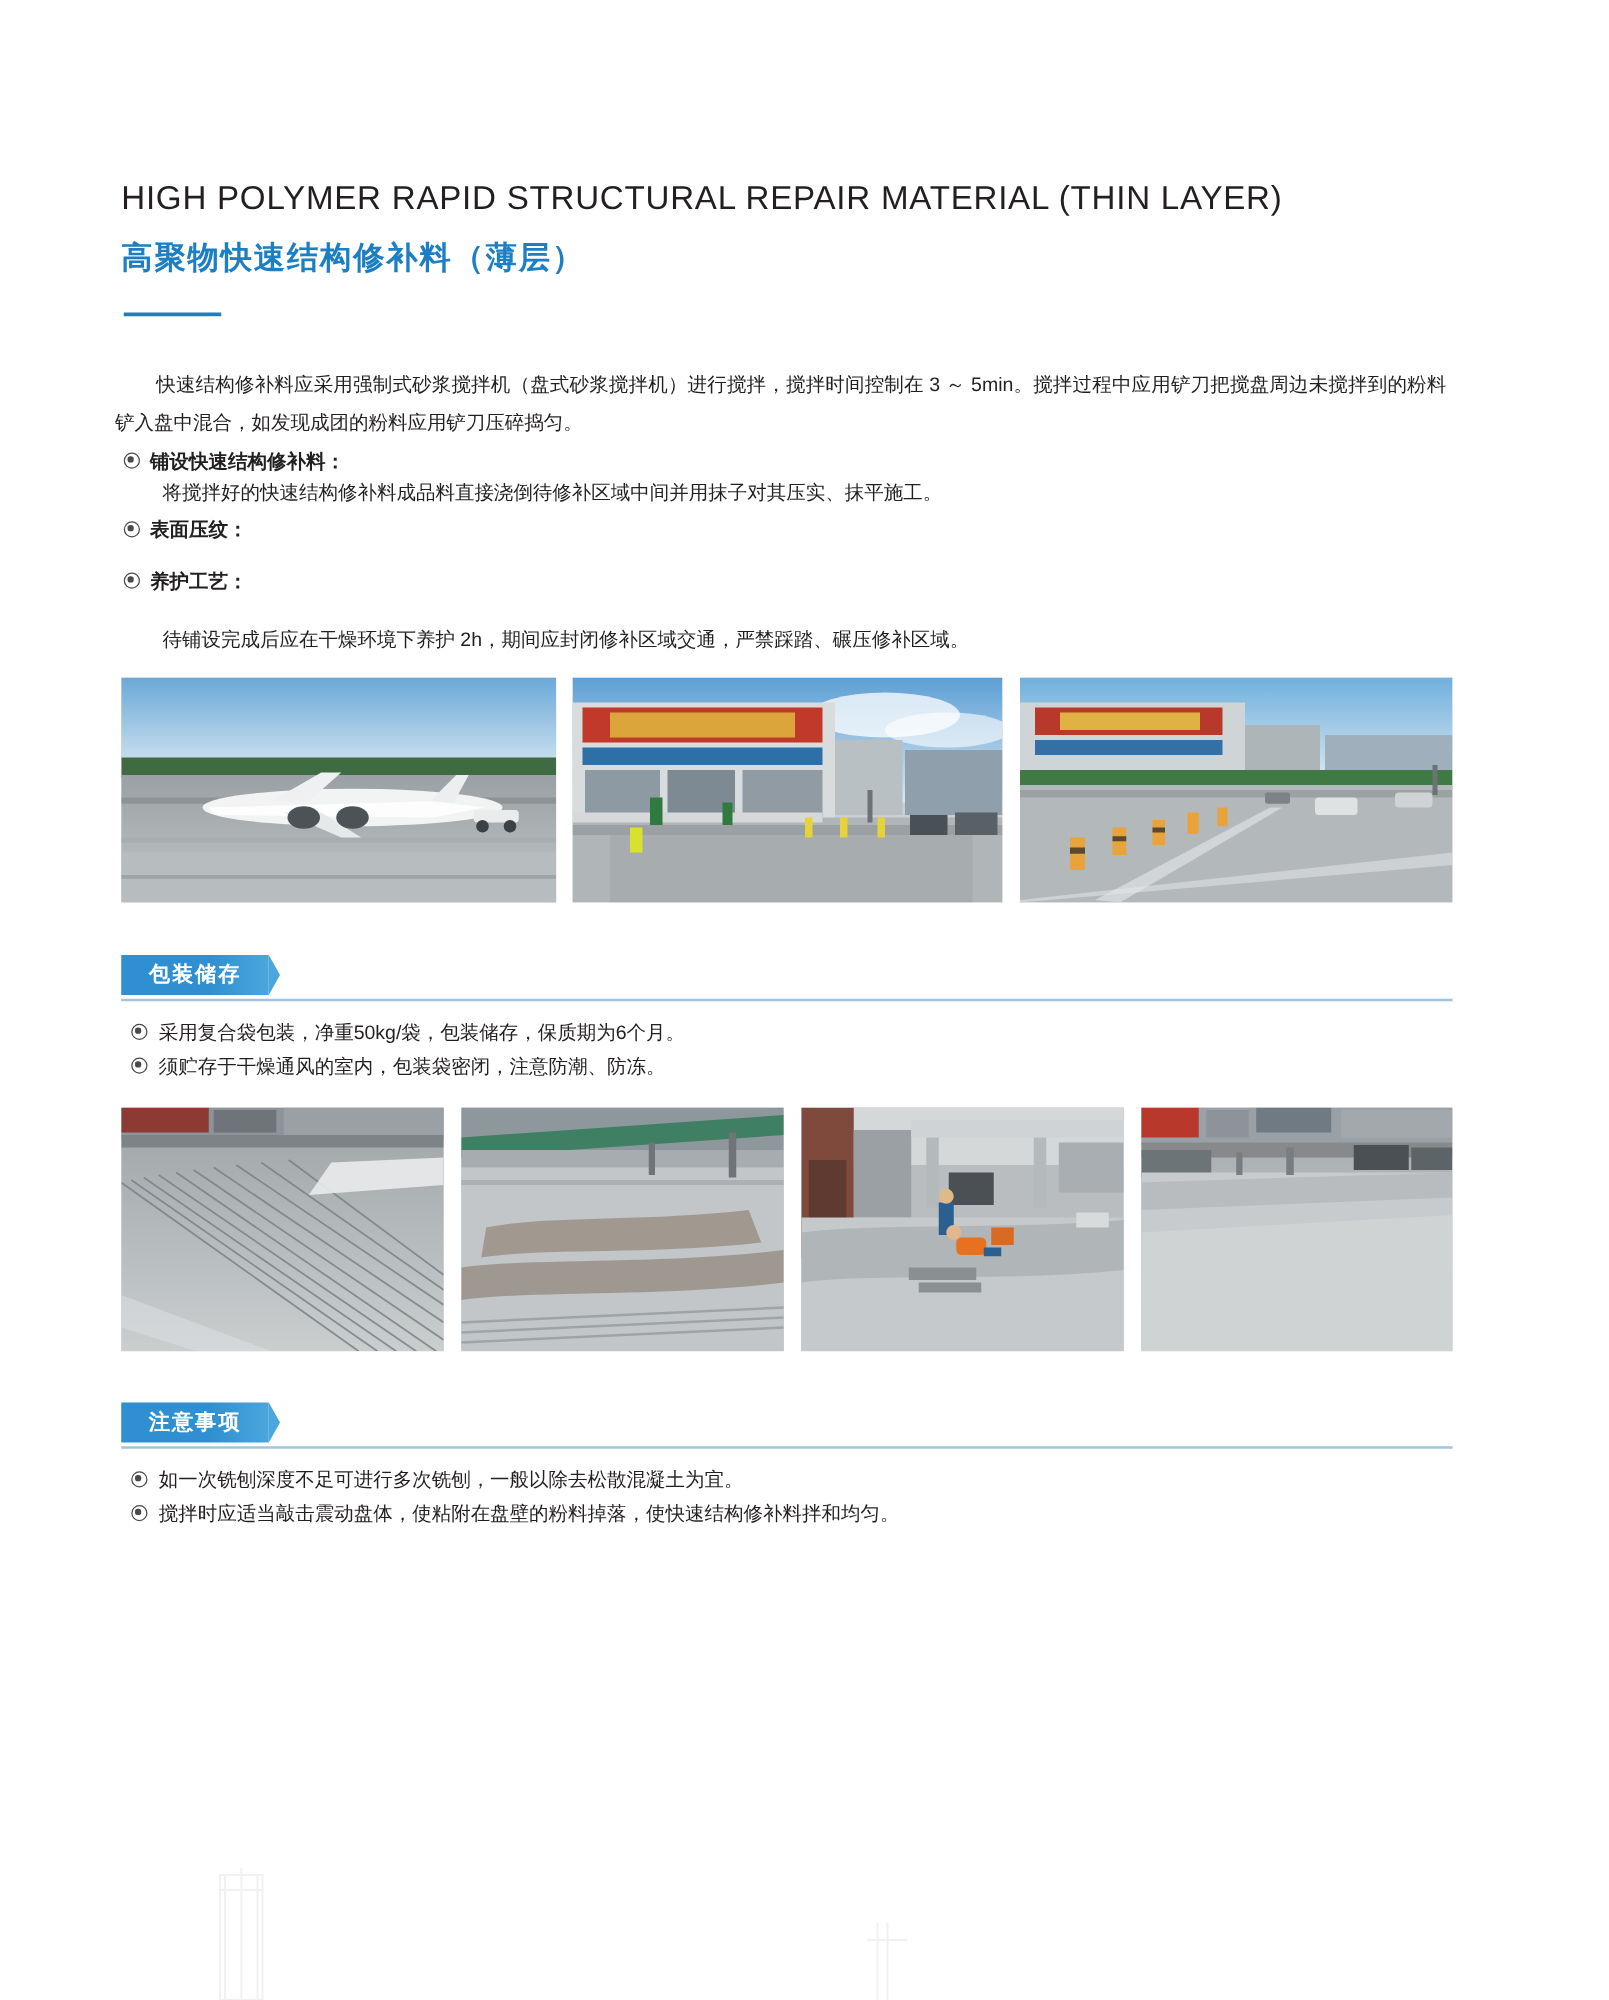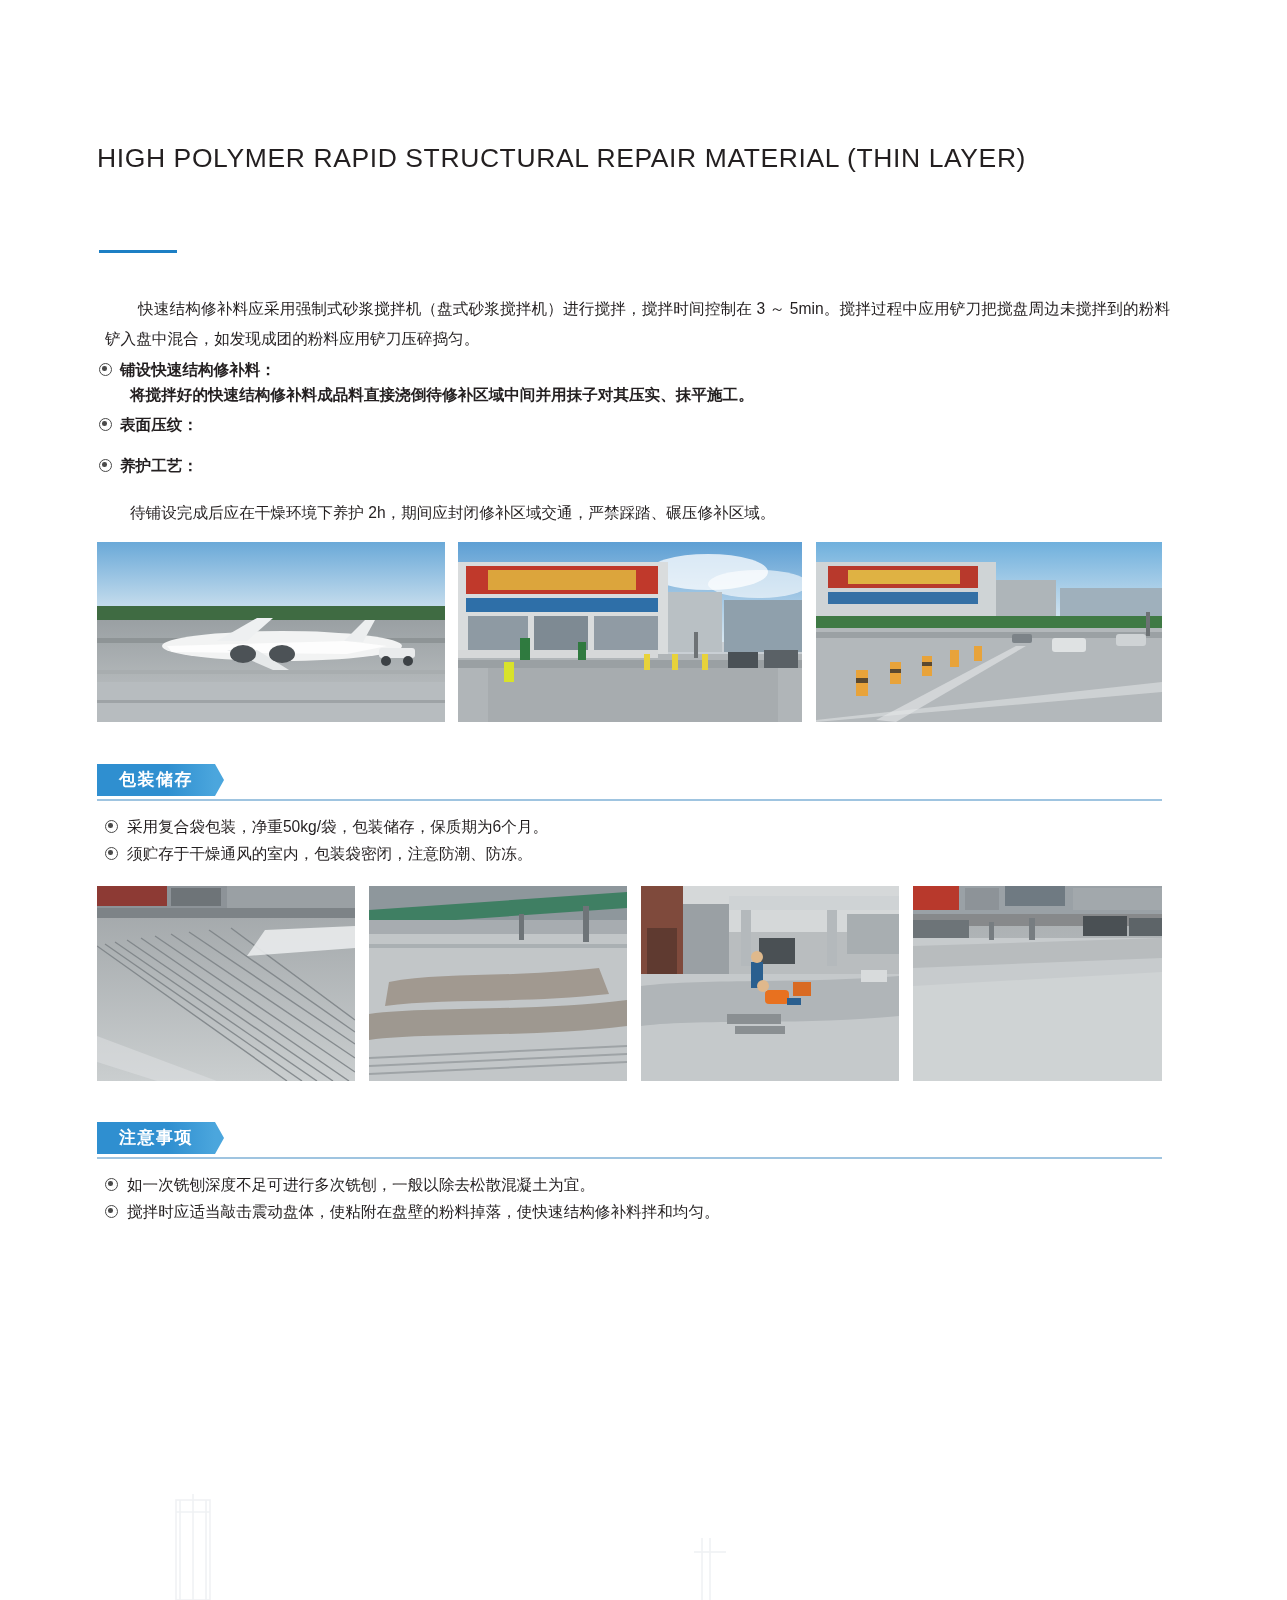--- a/index.html
+++ b/index.html
@@ -48,21 +48,21 @@
     left: 99px;
     top: 250px;
     width: 78px;
     height: 3px;
     background: #1c7fc4;
   }
 
   
   .para {
     position: absolute;
-    left: 105px;
+    left: 92px;
     width: 1065px;
     font-size: 15.6px;
     line-height: 30px;
     color: #231f20;
     text-align: justify;
   }
   .para.indent { text-indent: 33px; }
 
   .bullet-head {
     position: absolute;
@@ -185,28 +185,29 @@
     height: 110px;
     opacity: 0.22;
   }
 </style>
 </head>
 <body>
 
 <div class="page">
 
   <div class="title-en">HIGH POLYMER RAPID STRUCTURAL REPAIR MATERIAL (THIN LAYER)</div>
+  <div class="title-cn">高聚物快速结构修补料（薄层）</div>
   <div class="title-rule"></div>
 
   <div class="para indent" style="top:294px;">快速结构修补料应采用强制式砂浆搅拌机（盘式砂浆搅拌机）进行搅拌，搅拌时间控制在 3 ～ 5min。搅拌过程中应用铲刀把搅盘周边未搅拌到的粉料铲入盘中混合，如发现成团的粉料应用铲刀压碎捣匀。</div>
 
   <div class="bullet-head" style="top:357px;">
     <span class="ring"></span><span>铺设快速结构修补料：</span>
   </div>
-  <div class="sub-line" style="top:382px;font-weight:bold;">将搅拌好的快速结构修补料成品料直接浇倒待修补区域中间并用抹子对其压实、抹平施工。</div>
+  <div class="sub-line" style="top:382px;">将搅拌好的快速结构修补料成品料直接浇倒待修补区域中间并用抹子对其压实、抹平施工。</div>
 
   <div class="bullet-head" style="top:412px;">
     <span class="ring"></span><span>表面压纹：</span>
   </div>
 
   <div class="bullet-head" style="top:453px;">
     <span class="ring"></span><span>养护工艺：</span>
   </div>
   <div class="sub-line" style="top:500px;">待铺设完成后应在干燥环境下养护 2h，期间应封闭修补区域交通，严禁踩踏、碾压修补区域。</div>
 

